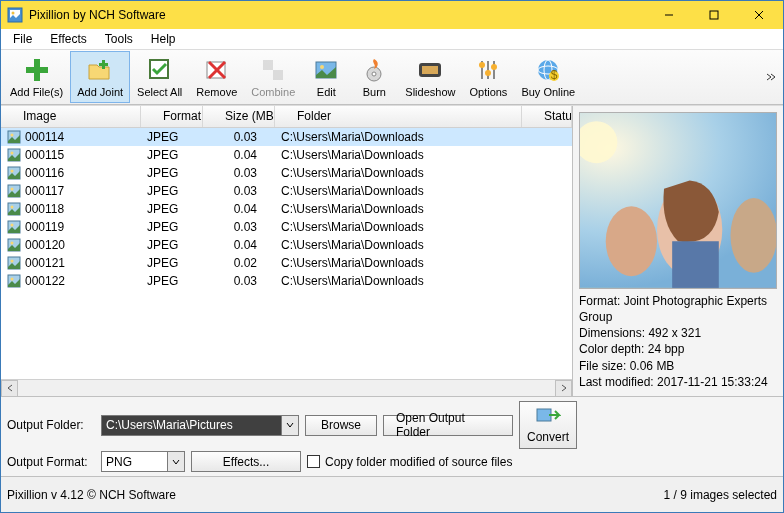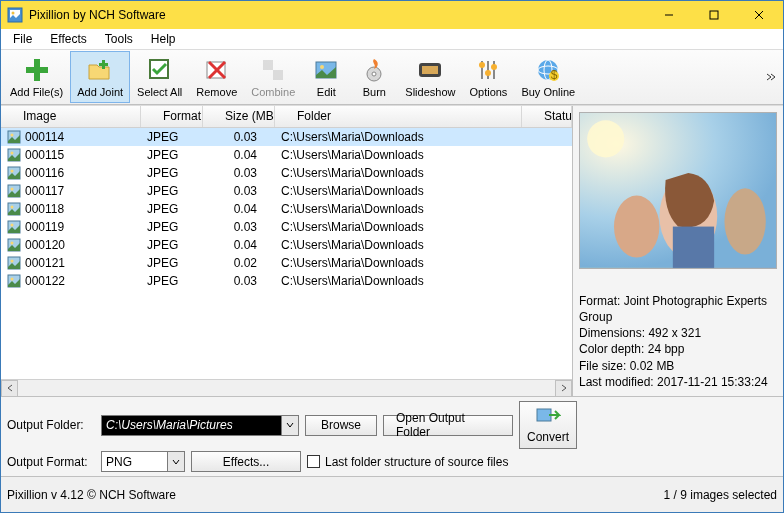--- a/index.html
+++ b/index.html
@@ -34,26 +34,26 @@
 .row .cell.fmt { width: 62px; }
 .row .cell.size { width: 72px; text-align: right; padding-right: 18px; }
 .row .cell.folder { flex: 1; }
 .fileicon { width:14px; height:14px; display:inline-block; }
 .hscroll { height: 17px; background: #f0f0f0; border-top: 1px solid #d0d0d0; display:flex; align-items:center; }
 .hscroll .arrow { width: 17px; height: 17px; background:#e8e8e8; border:1px solid #c0c0c0; display:flex; align-items:center; justify-content:center; cursor:pointer;}
 .hscroll .track { flex:1; height:17px; position:relative; }
 .rightpane { width: 210px; display: flex; flex-direction: column; padding: 6px; background:#f4f4f4; }
 .preview { flex:1; background: linear-gradient(135deg,#87ceeb,#f0e68c,#bc8f8f); border:1px solid #b0b0b0; position:relative; overflow:hidden;}
 .preview svg { width:100%; height:100%; }
-.metainfo { padding-top: 24px; font-size: 12px; line-height: 1.35; }
+.metainfo { padding-top: 4px; font-size: 12px; line-height: 1.35; }
 .bottombar { border-top: 1px solid #c0c0c0; padding: 4px 6px; display:flex; flex-direction:column; gap:6px; background:#f4f4f4;}
 .bottomrow { display:flex; align-items:center; gap:6px; }
 .lbl { width: 88px; }
 .combo { height: 21px; border: 1px solid #7a7a7a; background:#fff; display:flex; align-items:center; padding:0 4px; font-size:12px; position:relative;}
-.combo.selected-text { background:#000000; color:#fff;font-style:italic; }
+.combo.selected-text { background:#404040; color:#fff; }
 .combo .dd { position:absolute; right:0; top:0; width:17px; height:100%; background:#e8e8e8; border-left:1px solid #7a7a7a; display:flex; align-items:center; justify-content:center;}
 .combo.of { width: 198px; }
 .combo.fmt { width: 84px; }
 .btn { height: 21px; border:1px solid #7a7a7a; background:linear-gradient(#fdfdfd,#e8e8e8); padding:0 12px; cursor:pointer; display:flex; align-items:center; justify-content:center; font-size:12px;}
 .rightopts { display:flex; flex-direction:column; gap:6px; flex:1;}
 .chk { display:flex; align-items:center; gap:5px; font-size:12px; cursor:pointer;}
 .chkbox { width:13px; height:13px; border:1px solid #333; background:#fff; }
 .convertbtn { width:58px; height:48px; border:1px solid #7a7a7a; background:linear-gradient(#fdfdfd,#e8e8e8); display:flex; flex-direction:column; align-items:center; justify-content:center; cursor:pointer; gap:0;}
 .statusbar { height: 36px; border-top:1px solid #c0c0c0; display:flex; align-items:center; padding:0 6px; font-size:11px; background:#f0f0f0;}
 .statusbar .sleft { flex:1; }
@@ -364,21 +364,21 @@
         <path d="M95 70 Q110 55 125 70 Q130 90 120 105 Q100 110 95 90 Z" fill="#f0d0b8"></path>
         <path d="M88 65 Q85 95 100 110 Q130 115 135 85 Q130 60 110 58 Z" fill="#8a5838"></path>
         <ellipse cx="165" cy="105" rx="20" ry="32" fill="#c8a888"></ellipse>
         <rect x="95" y="110" width="40" height="40" fill="#5878a8"></rect>
       </svg>
     </div>
     <div class="metainfo">
       <div><span>Format:</span> <span>Joint Photographic Experts Group</span></div>
       <div><span>Dimensions:</span> <span>492 x 321</span></div>
       <div><span>Color depth:</span> <span>24 bpp</span></div>
-      <div><span>File size:</span> <span>0.02 MB</span></div>
+      <div><span>File size:</span> <span>0.06 MB</span></div>
       <div><span>Last modified:</span> <span>2017-11-21 15:33:24</span></div>
     </div>
   </div>
 </div>
 
 <div class="bottombar">
   <div class="bottomrow">
     <div class="lbl">Output Folder:</div>
     <div class="combo of selected-text">
       <span>C:\Users\Maria\Pictures</span>
@@ -405,21 +405,21 @@
       <div class="dd">
           <svg width="8" height="8">
             <path d="M1 2 L4 6 L7 2" fill="none" stroke="#000"></path>
           </svg>
         </div>
     </div>
     <div class="btn" style="width:110px">Effects...</div>
     <div class="rightopts">
       <label class="chk">
         <span class="chkbox"></span>
-        <span>Last folder structure of source files</span>
+        <span>Copy folder modified of source files</span>
       </label>
     </div>
     <div style="width:58px"></div>
   </div>
 </div>
 
 <div class="statusbar">
   <div class="sleft">Pixillion v 4.12 © NCH Software</div>
   <div>1 / 9 images selected</div>
 </div>

